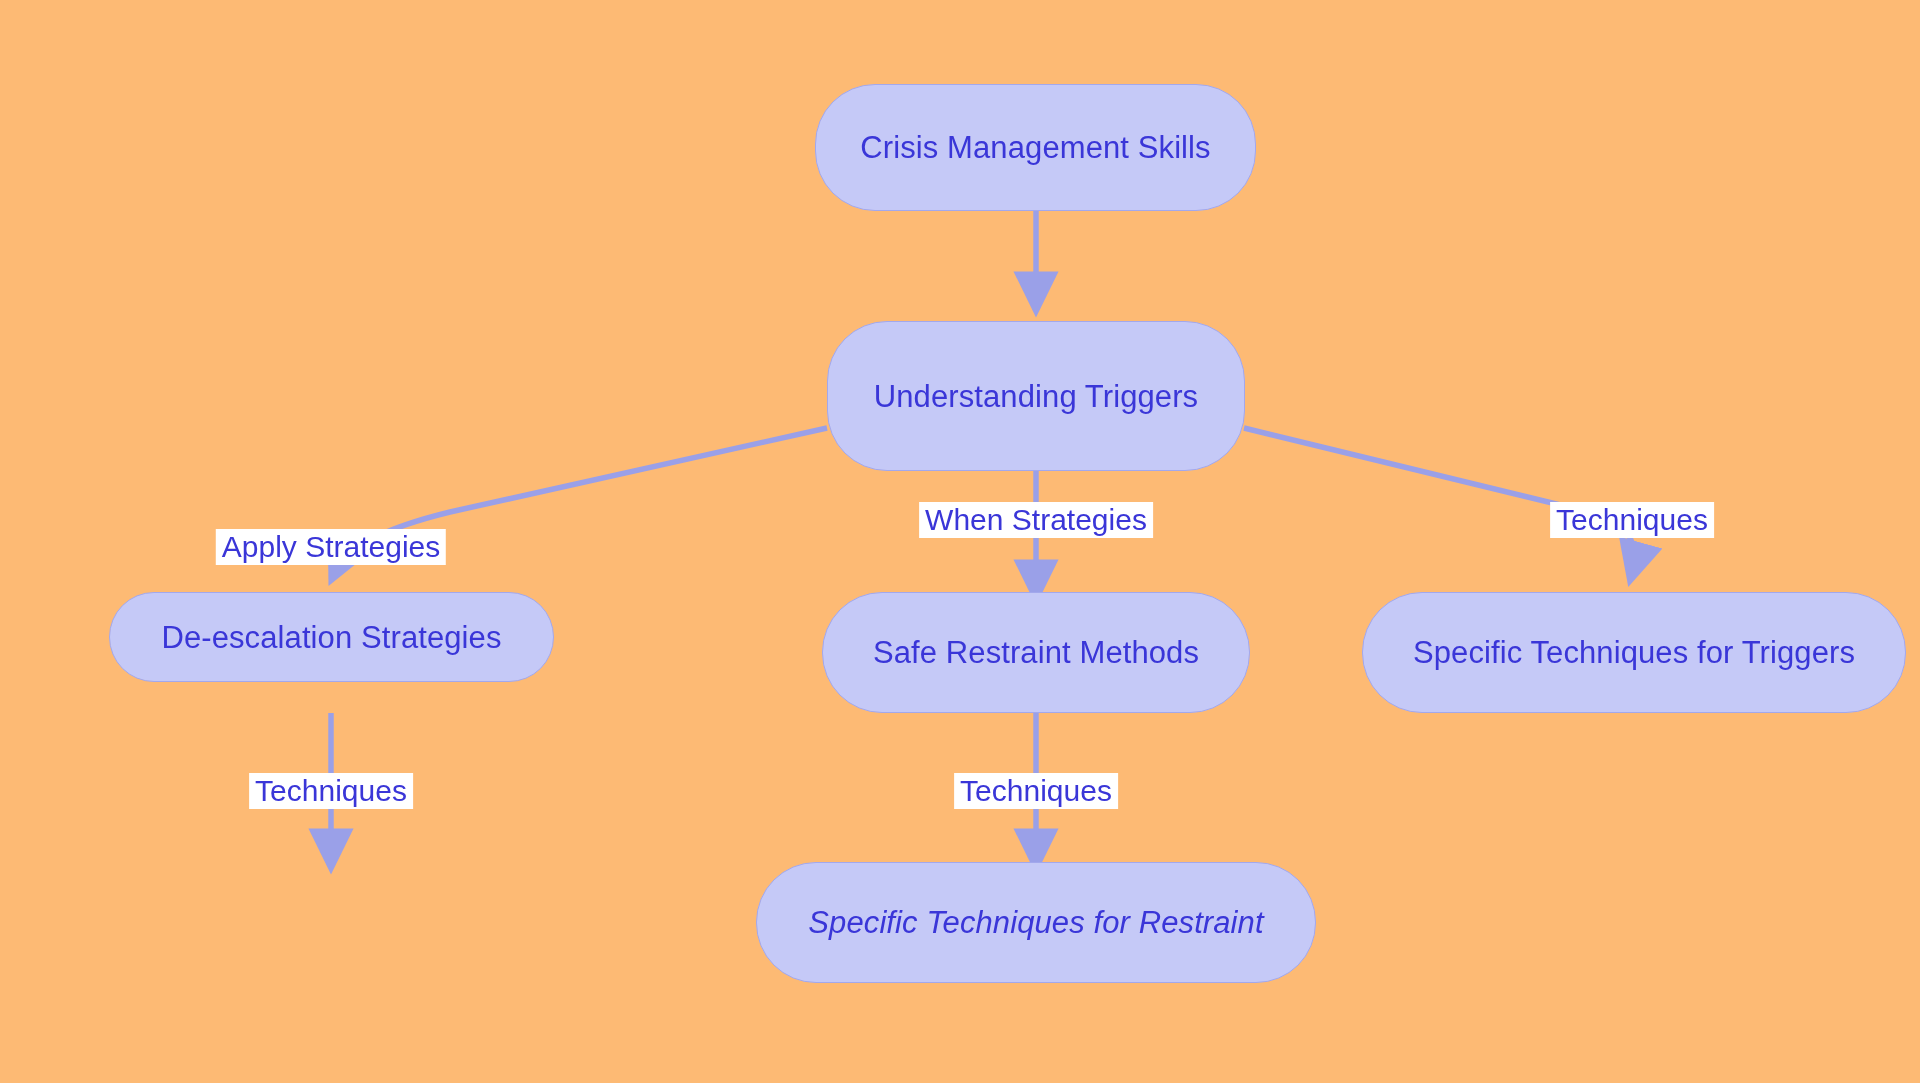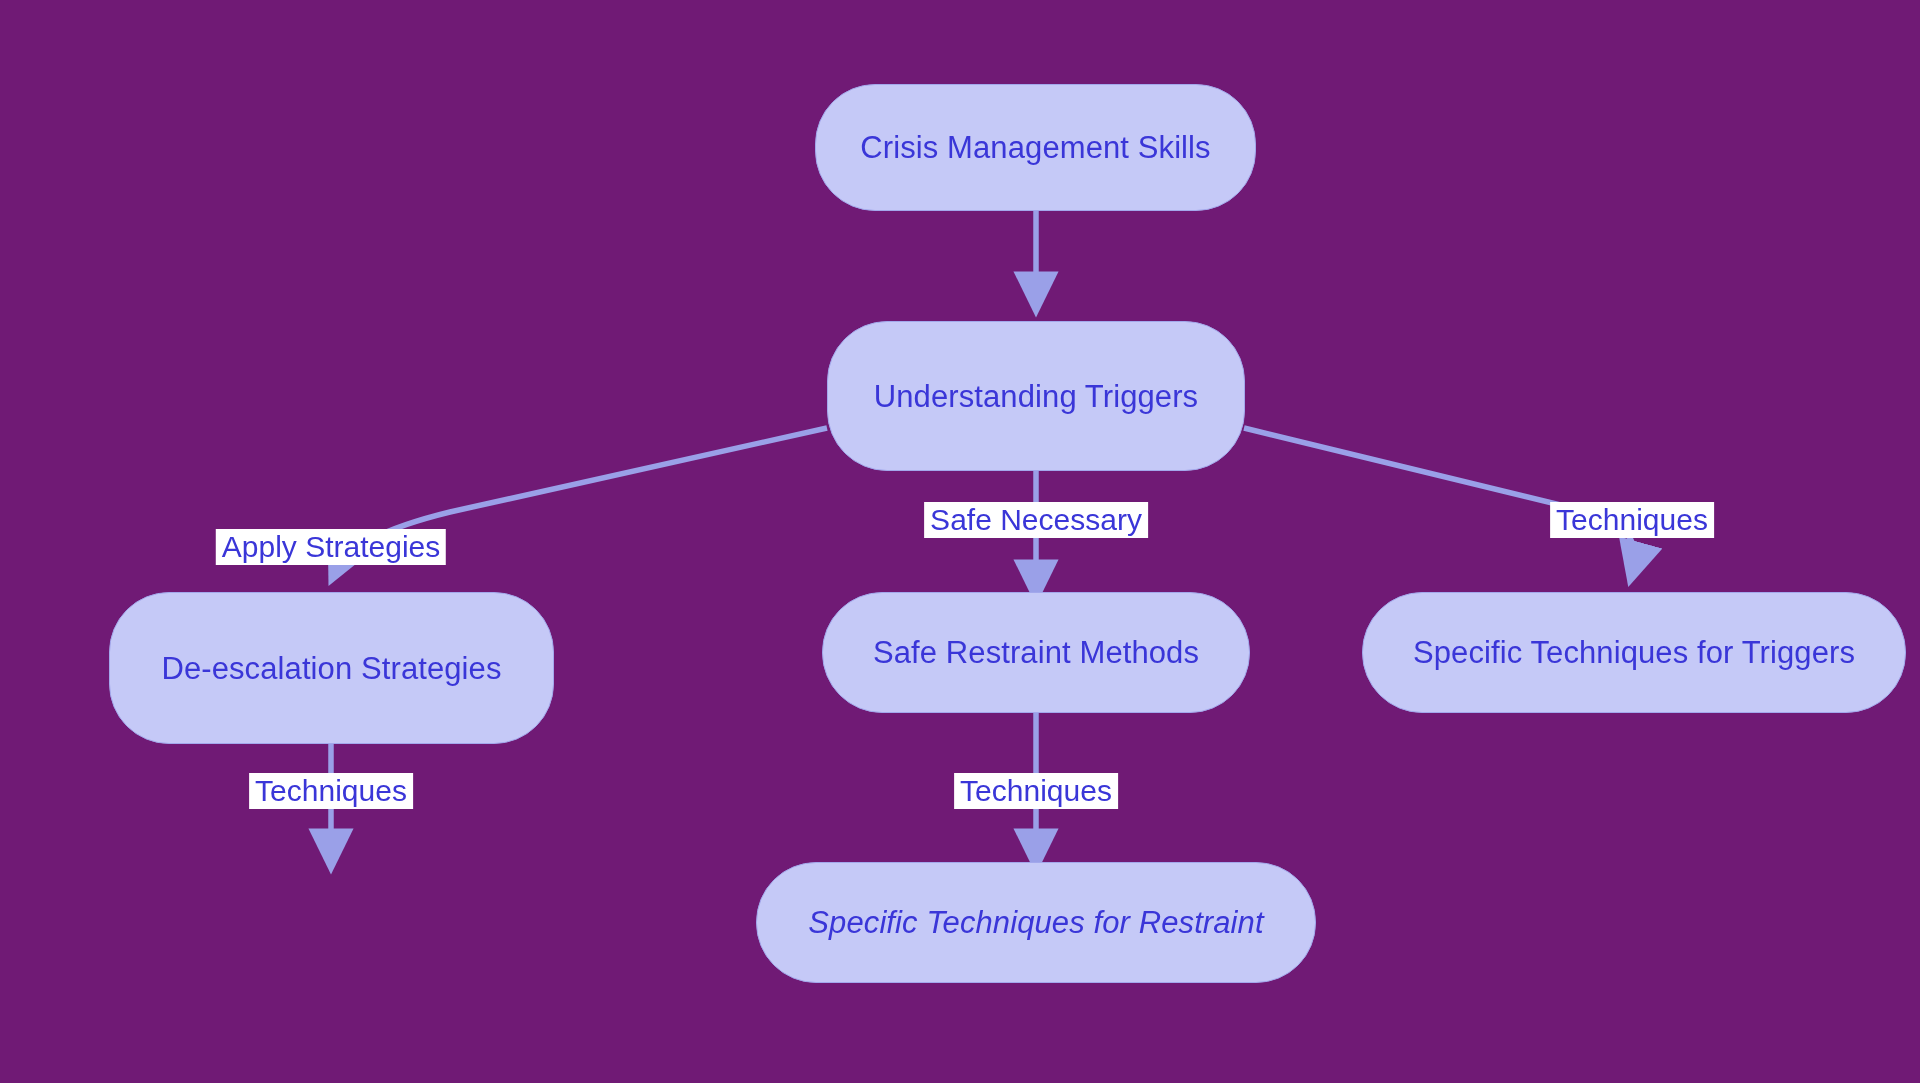--- a/index.html
+++ b/index.html
@@ -12,21 +12,21 @@
     width: 1920px;
     height: 1083px;
     overflow: hidden;
     font-family: "Liberation Sans", "DejaVu Sans", sans-serif;
   }
 
   #flow-root {
     position: relative;
     width: 1920px;
     height: 1083px;
-    background: #701a75;
+    background: #fdba74;
   }
 
   
   #edge-layer {
     position: absolute;
     left: 0;
     top: 0;
     width: 1920px;
     height: 1083px;
     z-index: 1;
@@ -108,42 +108,42 @@
   <div id="node-layer">
 
     <div class="node" style="left:815px; top:84px; width:441px; height:127px;">
       <span class="node-label">Crisis Management Skills</span>
     </div>
 
     <div class="node" style="left:827px; top:321px; width:418px; height:150px;">
       <span class="node-label">Understanding Triggers</span>
     </div>
 
-    <div class="node" style="left:109px; top:592px; width:445px; height:152px;">
+    <div class="node" style="left:109px; top:592px; width:445px; height:90px;">
       <span class="node-label">De-escalation Strategies</span>
     </div>
 
     <div class="node" style="left:1362px; top:592px; width:544px; height:121px;">
       <span class="node-label">Specific Techniques for Triggers</span>
     </div>
 
     <div class="node" style="left:822px; top:592px; width:428px; height:121px;">
       <span class="node-label">Safe Restraint Methods</span>
     </div>
 
 
     <div class="node" style="left:756px; top:862px; width:560px; height:121px;font-style:italic;">
       <span class="node-label">Specific Techniques for Restraint</span>
     </div>
 
   </div>
 
   <div class="edge-label" style="left:331px; top:547px;">Apply Strategies</div>
 
-  <div class="edge-label" style="left:1036px; top:520px;">Safe Necessary</div>
+  <div class="edge-label" style="left:1036px; top:520px;">When Strategies</div>
 
   <div class="edge-label" style="left:1632px; top:520px;">Techniques</div>
 
   <div class="edge-label" style="left:331px; top:791px;">Techniques</div>
 
   <div class="edge-label" style="left:1036px; top:791px;">Techniques</div>
 
 </div>
 
 </body></html>

